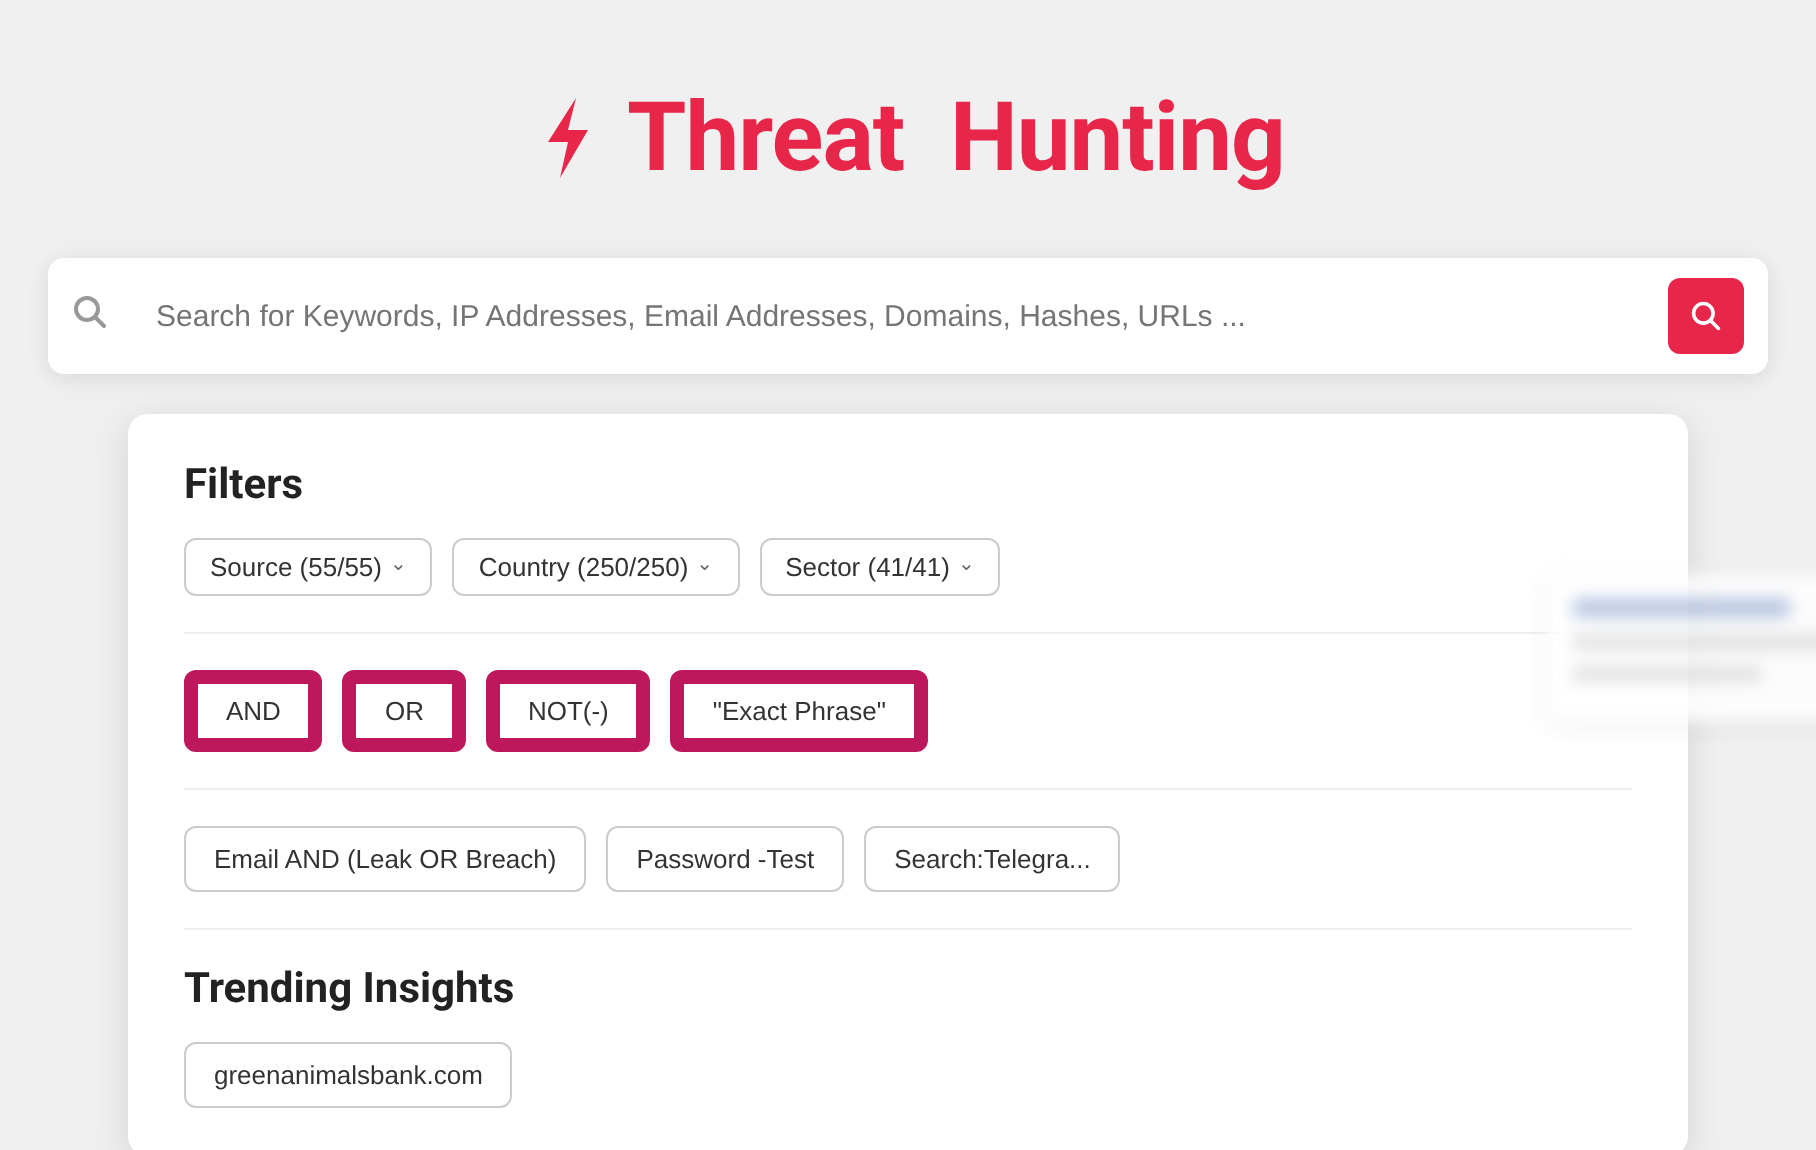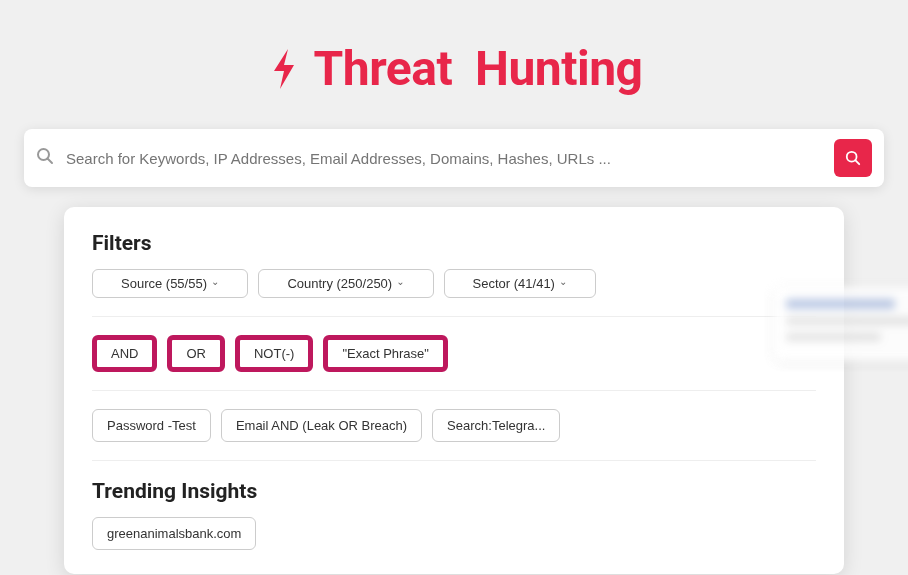--- a/index.html
+++ b/index.html
@@ -40,21 +40,21 @@
     .search-bar-container {
       width: 100%;
       max-width: 860px;
       background: #fff;
       border-radius: 8px;
       box-shadow: 0 2px 12px rgba(0,0,0,0.1);
       display: flex;
       align-items: center;
       padding: 10px 12px;
       margin-bottom: 20px;
-      gap: 12px;
+      gap: 24px;
     }
 
     .search-icon-wrapper {
       color: #999;
       font-size: 18px;
       flex-shrink: 0;
     }
 
     .search-input {
       flex: 1;
@@ -105,21 +105,21 @@
 
     .filter-row {
       display: flex;
       gap: 10px;
       flex-wrap: wrap;
     }
 
     .filter-chip {
       border: 1px solid #ccc;
       border-radius: 6px;
-      padding: 6px 28px;
+      padding: 6px 12px;
       font-size: 13px;
       color: #333;
       background: #fff;
       cursor: pointer;
       display: flex;
       align-items: flex-start;
       gap: 4px;
     }
 
     .filter-chip .chevron {
@@ -127,21 +127,21 @@
       color: #666;
     }
 
     .operators-row {
       display: flex;
       gap: 10px;
       flex-wrap: wrap;
     }
 
     .operator-chip {
-      border: 5px solid #be185d;
+      border: 7px solid #be185d;
       border-radius: 6px;
       padding: 6px 14px;
       font-size: 13px;
       color: #333;
       background: #fff;
       cursor: pointer;
     }
 
     .query-row {
       display: flex;
@@ -258,22 +258,22 @@
       <button class="operator-chip">OR</button>
       <button class="operator-chip">NOT(-)</button>
       <button class="operator-chip">"Exact Phrase"</button>
     </div>
   </div>
 
   <hr class="divider">
 
   <div>
     <div class="query-row">
+      <button class="query-chip">Email AND (Leak OR Breach)</button>
       <button class="query-chip">Password -Test</button>
-      <button class="query-chip">Email AND (Leak OR Breach)</button>
       <button class="query-chip">Search:Telegra...</button>
     </div>
   </div>
 
   <hr class="divider">
 
   <div>
     <div class="section-title">Trending Insights</div>
     <div class="trending-row">
       <button class="trending-chip">greenanimalsbank.com</button>

